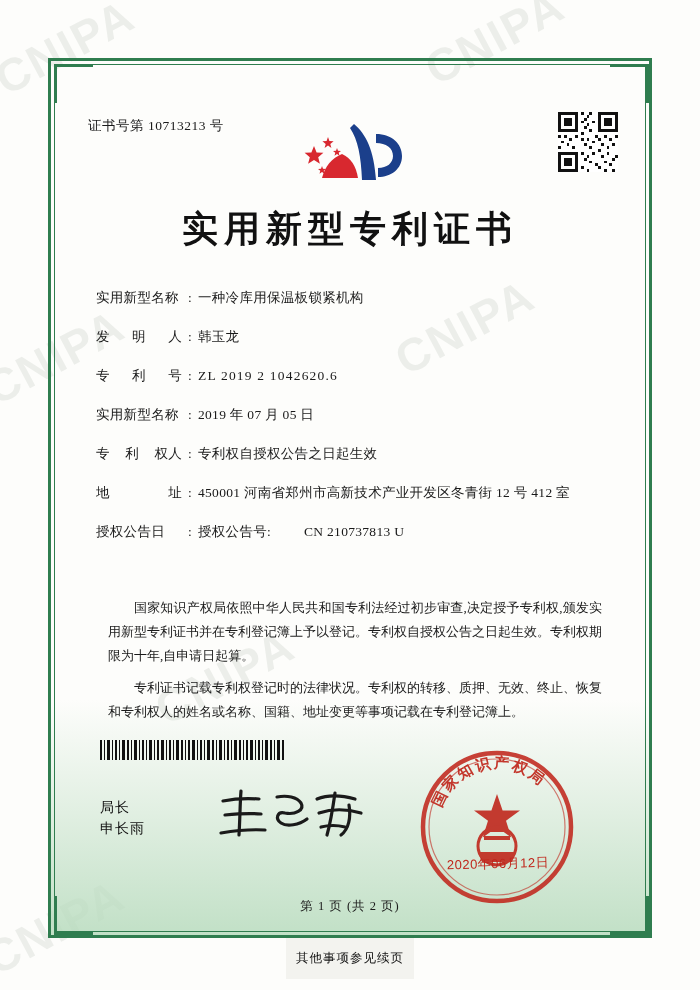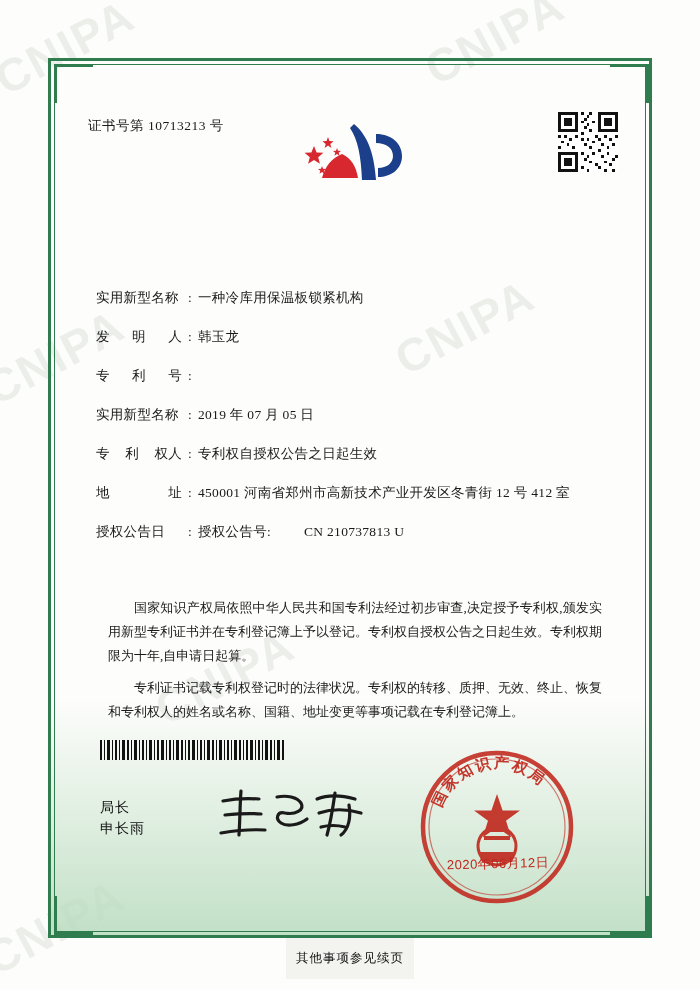--- a/index.html
+++ b/index.html
@@ -353,20 +353,21 @@
       <path d="M50 34 C40 38, 33 46, 30 58 L66 58 C64 46, 59 38, 50 34 Z" fill="#d8282f"></path>
       <g fill="#d8282f">
         <polygon points="22,26 24.6,32.4 31.4,32.8 26.2,37.2 27.9,43.8 22,40 16.1,43.8 17.8,37.2 12.6,32.8 19.4,32.4"></polygon>
         <polygon points="36,17 37.4,21 41.6,21.3 38.3,23.9 39.4,28 36,25.6 32.6,28 33.7,23.9 30.4,21.3 34.6,21"></polygon>
         <polygon points="45,28 46,30.8 49,31 46.7,32.8 47.5,35.7 45,34 42.5,35.7 43.3,32.8 41,31 44,30.8"></polygon>
         <polygon points="30,46 31,48.8 34,49 31.7,50.8 32.5,53.7 30,52 27.5,53.7 28.3,50.8 26,49 29,48.8"></polygon>
       </g>
     </svg>
   </div>
 
+  <div class="title">实用新型专利证书</div>
 
   <div class="fields">
 
     <div class="row">
       <div class="label">实用新型名称</div>
       <div class="colon">:</div>
       <div class="value">一种冷库用保温板锁紧机构</div>
     </div>
 
     <div class="row">
@@ -379,20 +380,21 @@
       <div class="value">韩玉龙</div>
     </div>
 
     <div class="row">
       <div class="label sp">
         <span>专</span>
         <span>利</span>
         <span>号</span>
       </div>
       <div class="colon">:</div>
+      <div class="value mono">ZL 2019 2 1042620.6</div>
     </div>
 
     <div class="row">
       <div class="label">实用新型名称</div>
       <div class="colon">:</div>
       <div class="value">2019 年 07 月 05 日</div>
     </div>
 
     <div class="row">
       <div class="label sp">
@@ -523,17 +525,18 @@
         <text transform="rotate(-30 79 79)" x="79" y="20" text-anchor="middle">知</text>
         <text transform="rotate(-13 79 79)" x="79" y="20" text-anchor="middle">识</text>
         <text transform="rotate(4 79 79)" x="79" y="20" text-anchor="middle">产</text>
         <text transform="rotate(21 79 79)" x="79" y="20" text-anchor="middle">权</text>
         <text transform="rotate(38 79 79)" x="79" y="20" text-anchor="middle">局</text>
       </g>
     </svg>
   </div>
   <div class="seal-date">2020年06月12日</div>
 
+  <div class="page-no">第 1 页 (共 2 页)</div>
   <div class="footnote">
     <span>其他事项参见续页</span>
   </div>
 
 </div>
 
 </body></html>

